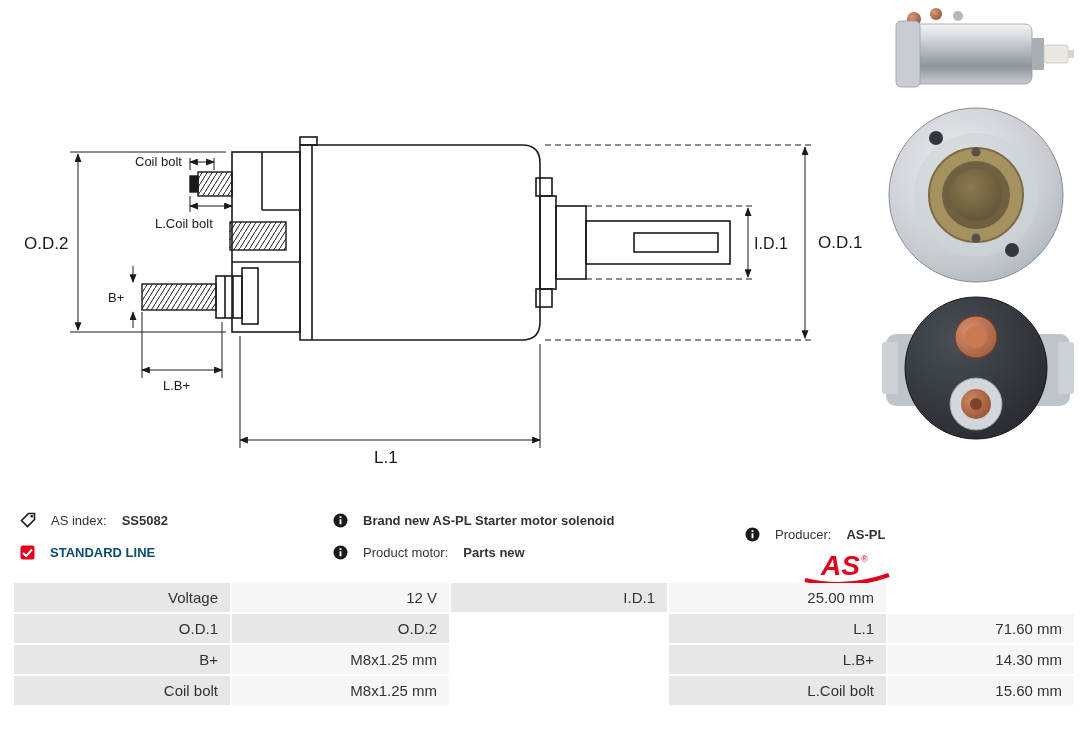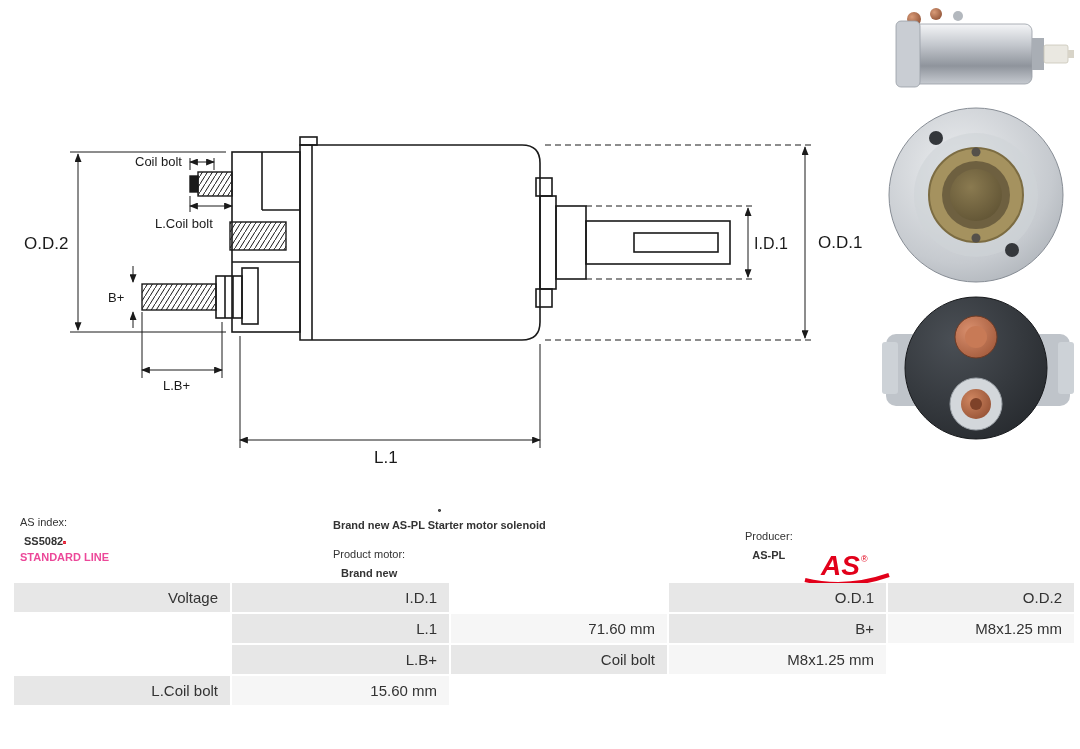--- a/index.html
+++ b/index.html
@@ -1,21 +1,21 @@
 <!DOCTYPE html>
 <html><head>
 <meta charset="utf-8">
 <style>
   html,body{margin:0;padding:0;background:#fff;}
   #page{position:relative;width:1080px;height:749px;background:#fff;overflow:hidden;
         font-family:"Liberation Sans",sans-serif;color:#333;}
   svg text{font-family:"Liberation Sans",sans-serif;}
-  .inforow{position:absolute;display:flex;align-items:center;gap:7px;font-size:11px;white-space:nowrap;height:22px;flex-direction:column;}
+  .inforow{position:absolute;display:flex;align-items:center;gap:15px;font-size:13px;white-space:nowrap;height:22px;}
   .b{font-weight:bold;}
-  .red{color:#ec4899;font-weight:bold;}
+  .red{color:#0c4a6e;font-weight:bold;}
   #spec-table{position:absolute;left:14px;top:583px;display:grid;
               grid-template-columns:216px 217px 216px 217px 186px;
               grid-auto-rows:29px;gap:2px;background:#fff;}
   .cell{display:flex;align-items:center;justify-content:flex-end;padding-right:12px;font-size:15px;}
   .lbl{background:#e7e7e7;}
   .val{background:#f6f6f6;}
   .blank{background:#ffffff;}
   .logo{position:absolute;left:799px;top:531px;margin-top:17px;}
 </style>
 </head>
@@ -213,49 +213,52 @@
     <span class="red">STANDARD LINE</span>
   </div>
 
   <div class="inforow" style="left:333px;top:541px;">
     <svg width="15" height="15" viewBox="0 0 15 15">
       <circle cx="7.5" cy="7.5" r="7" fill="#1a1a1a"></circle>
       <rect x="6.55" y="6.3" width="1.9" height="5" fill="#fff"></rect>
       <rect x="6.55" y="3.2" width="1.9" height="1.9" fill="#fff"></rect>
     </svg>
     <span>Product motor:</span>
-    <span class="b">Brand new</span>
+    <span class="b">Parts new</span>
   </div>
 
   <div class="logo">
     <svg width="95" height="46" viewBox="0 0 95 46">
       <text x="22" y="27" font-size="28" font-weight="bold" font-style="italic" fill="#e2001a">AS</text>
       <path d="M6 32 Q 47 42 90 27" stroke="#e2001a" stroke-width="4" fill="none"></path>
       <text x="62" y="14" font-size="9" fill="#e2001a">®</text>
       <text x="14" y="44" font-size="6.5" fill="#666">Alternators, Starters &amp; Parts</text>
     </svg>
   </div>
 
   <div id="spec-table">
 
     <div class="cell lbl">Voltage</div>
+    <div class="cell val">12 V</div>
     <div class="cell lbl">I.D.1</div>
+    <div class="cell val">25.00 mm</div>
     <div class="cell blank"></div>
 
     <div class="cell lbl">O.D.1</div>
     <div class="cell lbl">O.D.2</div>
     <div class="cell blank"></div>
 
     <div class="cell lbl">L.1</div>
     <div class="cell val">71.60 mm</div>
     <div class="cell lbl">B+</div>
     <div class="cell val">M8x1.25 mm</div>
     <div class="cell blank"></div>
 
     <div class="cell lbl">L.B+</div>
+    <div class="cell val">14.30 mm</div>
     <div class="cell lbl">Coil bolt</div>
     <div class="cell val">M8x1.25 mm</div>
     <div class="cell blank"></div>
 
     <div class="cell lbl">L.Coil bolt</div>
     <div class="cell val">15.60 mm</div>
     <div class="cell blank"></div>
     <div class="cell blank"></div>
     <div class="cell blank"></div>
   </div>

